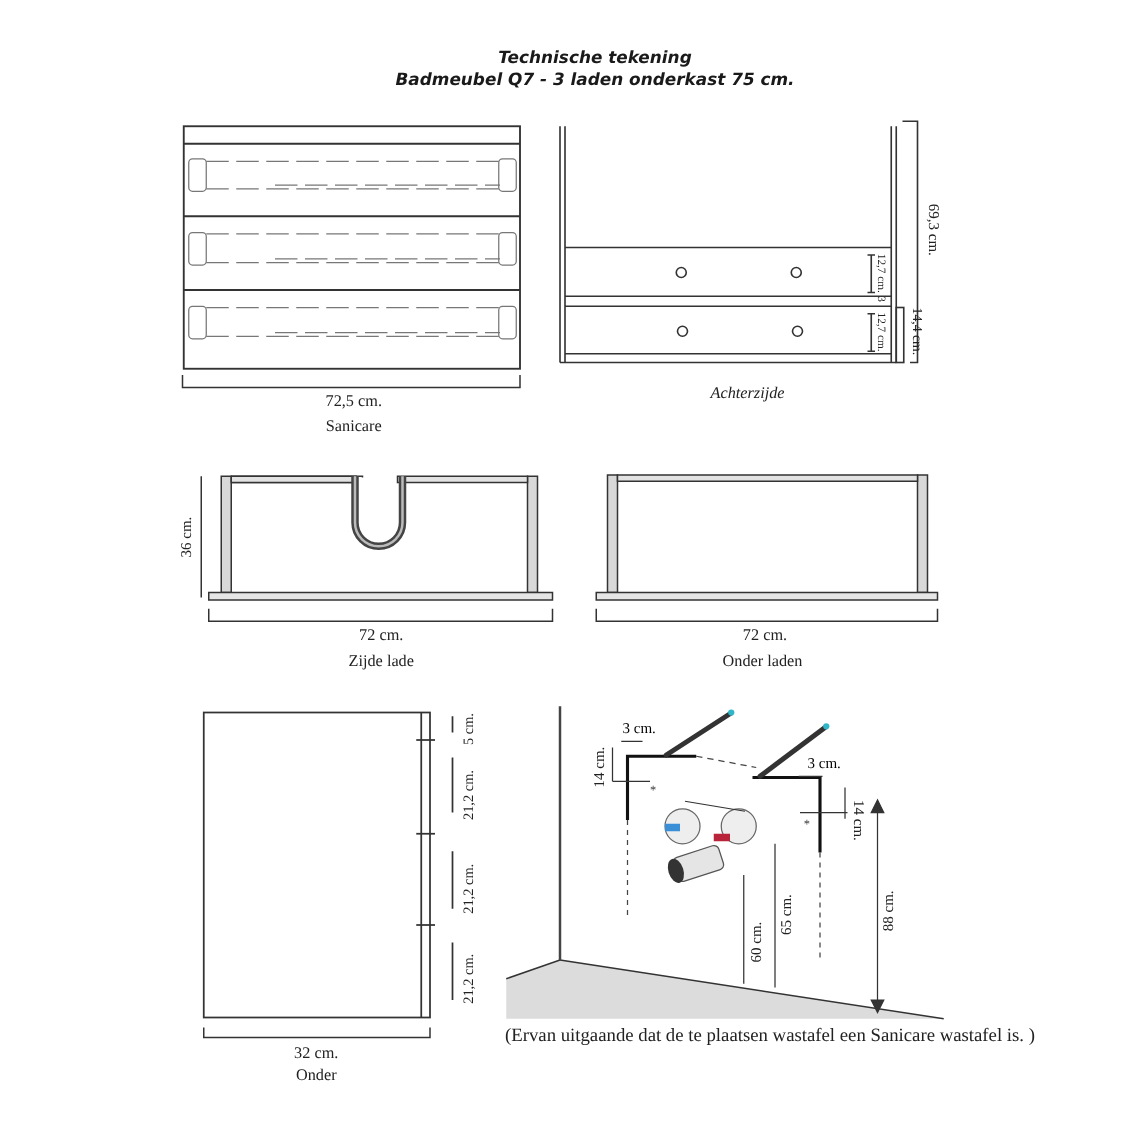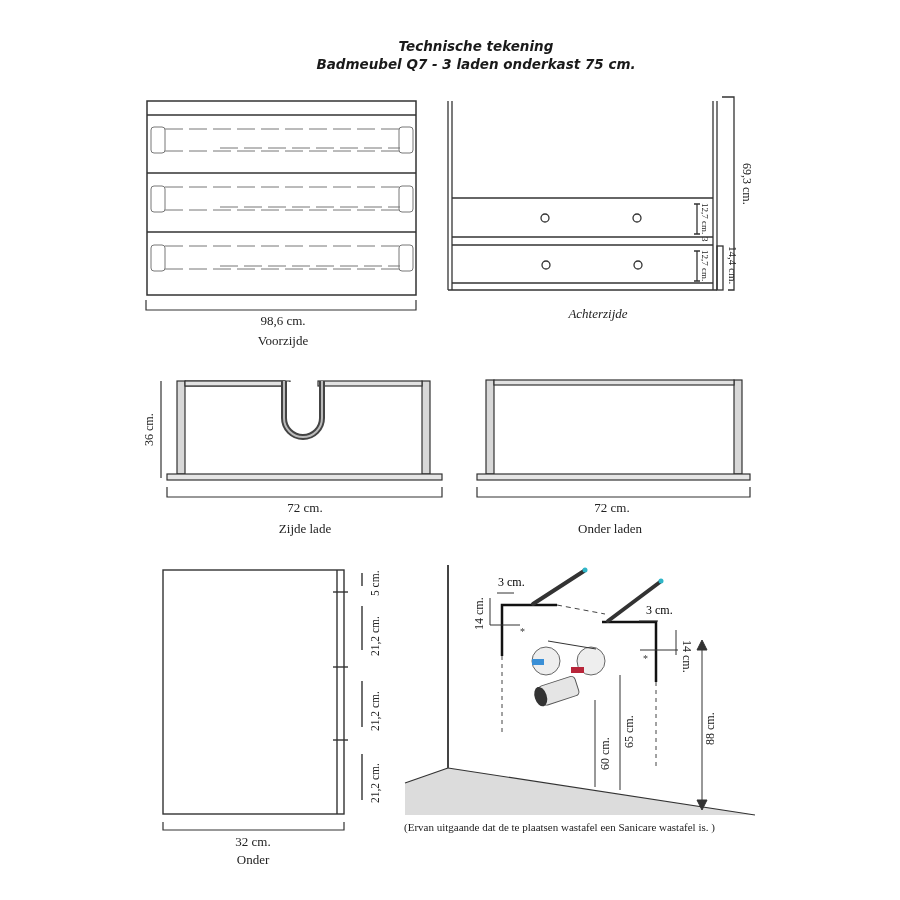--- a/index.html
+++ b/index.html
@@ -7,21 +7,21 @@
   .title{position:absolute;left:0;width:900px;text-align:center;font-family:"DejaVu Sans","Liberation Sans",sans-serif;font-style:italic;font-weight:bold;font-size:13.5px;color:#1a1a1a;}
   .t1{top:38px;left:26px;}
   .t2{top:56px;left:26px;}
   svg{position:absolute;left:0;top:0;}
   .lbl{position:absolute;font-size:13px;color:#000000;white-space:nowrap;}
   .cap{position:absolute;font-size:13px;color:#222;white-space:nowrap;text-align:center;}
   .vt{position:absolute;font-size:12px;color:#222;white-space:nowrap;transform-origin:0 0;}
   .rot90{transform:rotate(90deg);}
   .rotm90{transform:rotate(-90deg);}
   .small{font-size:9px;}
-  .note{position:absolute;font-size:11px;color:#222;white-space:nowrap;font-family:Liberation Serif, serif;}
+  .note{position:absolute;font-size:15px;color:#222;white-space:nowrap;font-family:Liberation Serif, serif;}
 </style>
 </head>
 <body>
 
 <div class="title t1">Technische tekening</div>
 <div class="title t2">Badmeubel Q7 - 3 laden onderkast 75 cm.</div>
 
 <svg width="900" height="900" viewBox="0 0 900 900">
 
   <g stroke="#333" fill="none">
@@ -145,22 +145,22 @@
     <g stroke="#333" stroke-width="1" fill="#333">
       <line x1="595" y1="700" x2="595" y2="787"></line>
       <line x1="620" y1="675" x2="620" y2="790"></line>
       <line x1="702" y1="642" x2="702" y2="808"></line>
       <polygon points="702,640 697,650 707,650"></polygon>
       <polygon points="702,810 697,800 707,800"></polygon>
     </g>
   </g>
 </svg>
 
-<div class="cap" style="left:248px;top:313px;width:70px;">98,6 cm.</div>
-<div class="cap" style="left:240px;top:333px;width:86px;">Voorzijde</div>
+<div class="cap" style="left:248px;top:313px;width:70px;">72,5 cm.</div>
+<div class="cap" style="left:240px;top:333px;width:86px;">Sanicare</div>
 
 <div class="cap" style="left:548px;top:306px;width:100px;font-style:italic;">Achterzijde</div>
 <div class="vt rot90" style="left:754px;top:163px;">69,3 cm.</div>
 <div class="vt rot90 small" style="left:710px;top:203px;">12,7 cm.</div>
 <div class="vt rot90 small" style="left:710px;top:237px;">3</div>
 <div class="vt rot90 small" style="left:710px;top:250px;">12,7 cm.</div>
 <div class="vt rot90" style="left:739px;top:246px;font-size:11px;">14,4 cm.</div>
 
 <div class="vt rotm90" style="left:142px;top:446px;font-size:12px;">36 cm.</div>
 <div class="cap" style="left:265px;top:500px;width:80px;">72 cm.</div>

